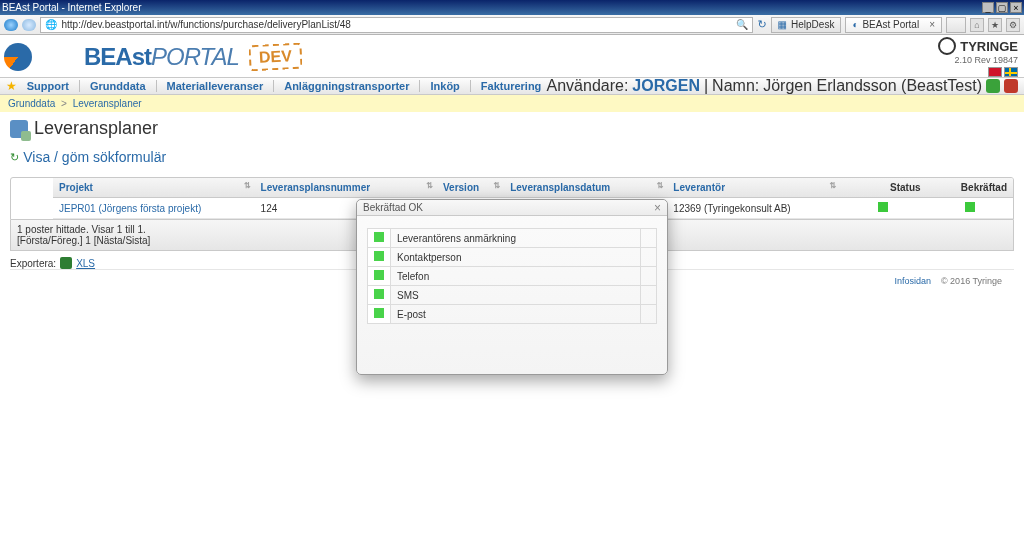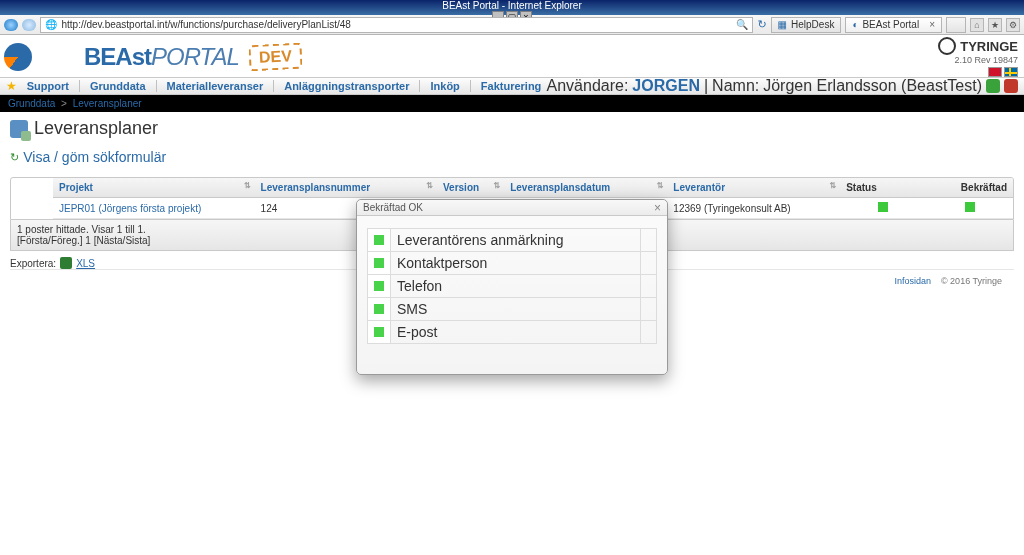--- a/index.html
+++ b/index.html
@@ -1,18 +1,18 @@
 <!DOCTYPE html>
 <html><head>
 <meta charset="utf-8">
 <style>
   * { box-sizing: border-box; margin: 0; padding: 0; }
   html, body { width: 1024px; height: 555px; overflow: hidden; font-family: Arial, Helvetica, sans-serif; font-size: 11px; background: #fff; }
   
-  .titlebar { height: 15px; background: linear-gradient(#0a246a,#3a6ea5); color: #fff; display: flex; align-items: center; justify-content: space-between; padding: 0 2px; font-size: 10px; flex-direction: column; }
+  .titlebar { height: 15px; background: linear-gradient(#0a246a,#3a6ea5); color: #fff; display: flex; align-items: center; justify-content: space-between; padding: 0 2px; font-size: 10px; }
   .titlebar .wbtns { display: flex; gap: 2px; }
   .titlebar .wbtn { width: 12px; height: 11px; background: #c0c0c0; color:#000; display:flex; align-items:center; justify-content:center; font-size:9px; border:1px solid #808080; }
   .navbtn { width:14px; height:12px; border-radius:6px; background:radial-gradient(circle,#9cd3ff,#1a7ac8); display:inline-block; }
   .addrbar { height: 20px; background: linear-gradient(#f7f7f7,#eaeaea); border-bottom: 1px solid #b5b5b5; display:flex; align-items:center; padding:0 4px; gap:4px; }
   .urlbox { flex:1; background:#fff; border:1px solid #b5b5b5; height:16px; display:flex; align-items:center; padding:0 4px; font-size:10px; color:#333; min-width:0; }
   .urlbox .url { flex:1; white-space:nowrap; overflow:hidden; text-overflow:ellipsis; }
   .tab { height:16px; background:linear-gradient(#f6f6f6,#e4e4e4); border:1px solid #b5b5b5; padding:0 6px; display:flex; align-items:center; gap:4px; font-size:10px; color:#333; }
   .tab.active { background:linear-gradient(#fff,#f0f0f0); }
   .tab .x { color:#666; font-size:10px; margin-left:6px; }
   .addrright { display:flex; gap:4px; align-items:center;}
@@ -37,21 +37,21 @@
   .menubar .right .u { color:#2a6aa8; font-weight:bold;}
   .menubar .right .iconbtn { width:14px; height:14px; border-radius:3px; display:inline-block;}
   .menubar .right .green { background:#3aa23a;}
   .menubar .right .red { background:#c0392b;}
   .flag { width:14px; height:10px; display:inline-block; border:0.5px solid #999;}
   .flag.uk { background:linear-gradient(#cf142b,#cf142b); position:relative;}
   .flag.se { background:#006aa7; position:relative;}
   .flag.se::before { content:""; position:absolute; left:4px; top:0; width:2px; height:100%; background:#fecc00;}
   .flag.se::after { content:""; position:absolute; left:0; top:4px; width:100%; height:2px; background:#fecc00;}
   
-  .crumbs { padding:3px 8px; font-size:10px; color:#2a6aa8; background:#000000; }
+  .crumbs { padding:3px 8px; font-size:10px; color:#2a6aa8; background:#fef9c3; }
   .crumbs .sep { color:#888; margin:0 3px;}
   
   .page { padding:6px 10px; }
   .pagetitle { display:flex; align-items:center; gap:6px; font-size:18px; color:#333; margin-bottom:10px;}
   .pagetitle .ticon { width:18px; height:18px; background:#5a8fc4; border-radius:3px; position:relative;}
   .pagetitle .ticon::after{content:""; position:absolute; width:10px; height:10px; background:#8fbc8f; border-radius:2px; right:-3px; bottom:-3px;}
   .toggle-link { color:#2a6aa8; font-size:14px; text-decoration:none; display:flex; align-items:center; gap:4px;}
   .toggle-link::before { content:"↻"; color:#2e8b2e; font-size:11px;}
   
   .grid { width:100%; margin-top:12px; border:1px solid #c9c9c9; border-radius:3px 3px 0 0; overflow:hidden;padding-left:42px;}
@@ -65,21 +65,21 @@
   .export { margin-top:6px; font-size:10px; color:#333; display:flex; align-items:center; gap:4px;}
   .xlsicon { width:12px; height:12px; background:#2e7d32; border-radius:2px; display:inline-block;}
   .pagefoot { text-align:right; font-size:9px; color:#777; padding:6px 12px; border-top:1px solid #e6e6e6; }
   .pagefoot .link{ color:#2a6aa8;}
   
   .modal { position:absolute; left:356px; top:199px; width:312px; height:176px; background:linear-gradient(#fbfbfb,#f4f4f4); border:1px solid #9a9a9a; border-radius:5px; box-shadow:0 6px 16px rgba(0,0,0,0.35);}
   .modal .titlebar2 { height:16px; border-bottom:1px solid #c9c9c9; display:flex; align-items:center; justify-content:space-between; padding:0 6px; font-size:10px; color:#555; background:linear-gradient(#f8f8f8,#ececec); border-radius:5px 5px 0 0;}
   .modal .close { color:#888; font-size:12px; cursor:pointer;}
   .modal .body { padding:12px 10px;}
   .modal table { width:100%; border-collapse:collapse;}
-  .modal td { border:1px solid #dcdcdc; padding:3px 6px; font-size:14px; color:#333;}
+  .modal td { border:1px solid #dcdcdc; padding:3px 6px; font-size:10px; color:#333;}
   .modal td.c1 { width:20px; text-align:center; background:#fff;}
   .modal td.c3 { width:16px; }
   .modal .sq { width:10px; height:10px; background:#49d34a; display:inline-block;}
 </style>
 </head>
 <body>
 
 <div class="titlebar">
   <span>BEAst Portal - Internet Explorer</span>
   <div class="wbtns">
@@ -185,21 +185,21 @@
           <col style="width:9%">
           <col style="width:9%">
       </colgroup>
       <thead>
         <tr>
           <th><span>Projekt</span><span class="sort">⇅</span></th>
           <th><span>Leveransplansnummer</span><span class="sort">⇅</span></th>
           <th><span>Version</span><span class="sort">⇅</span></th>
           <th><span>Leveransplansdatum</span><span class="sort">⇅</span></th>
           <th><span>Leverantör</span><span class="sort">⇅</span></th>
-          <th style="text-align:left;color:#333;margin-top:40px;"><span>Status</span></th>
+          <th style="text-align:right;color:#333;margin-top:40px;"><span>Status</span></th>
           <th style="text-align:right;color:#333;"><span>Bekräftad</span></th>
         </tr>
       </thead>
       <tbody>
         <tr>
           <td><a>JEPR01 (Jörgens första projekt)</a></td>
           <td>124</td>
           <td>1</td>
           <td>16-09-22 09:35:00</td>
           <td>12369 (Tyringekonsult AB)</td>

